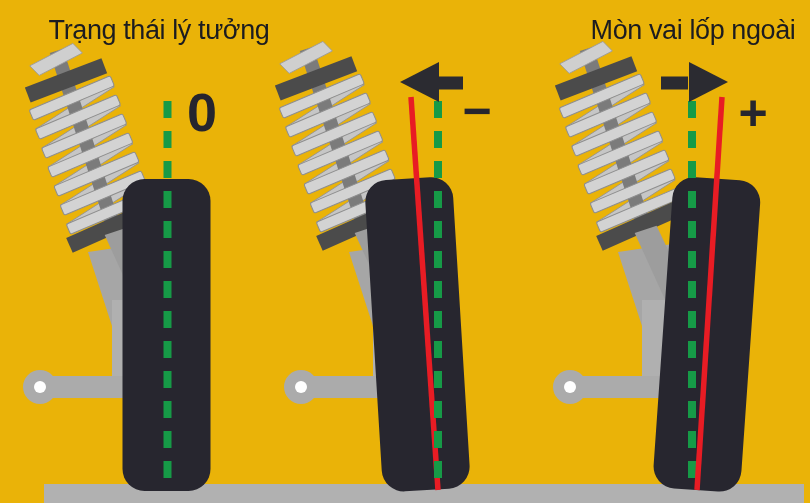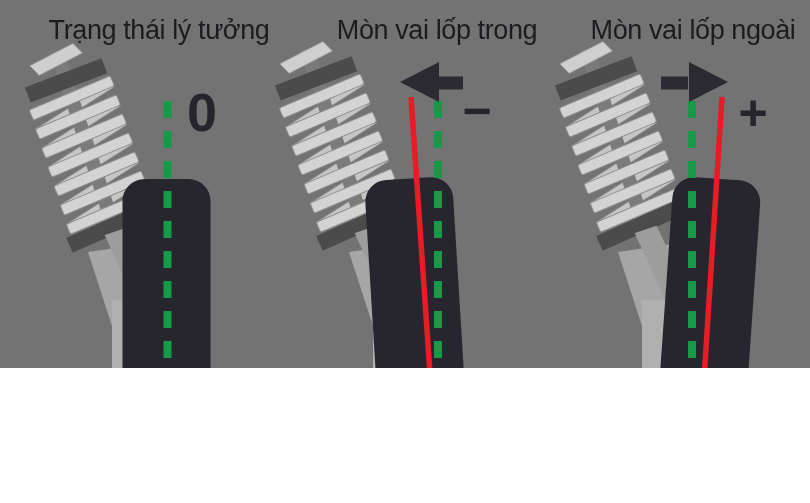--- a/index.html
+++ b/index.html
@@ -1,19 +1,19 @@
 <!DOCTYPE html>
 <html><head>
 <meta charset="utf-8">
 <style>
   html,body{margin:0;padding:0;background:#ffffff;}
   .stage{
     position:relative;
-    width:810px;height:368px;
-    background:#737373;
+    width:810px;height:503px;
+    background:#eab308;
     overflow:hidden;
     font-family:"Liberation Sans", sans-serif;
   }
   .stage svg{position:absolute;left:0;top:0;}
   .title{
     position:absolute;
     top:15px;
     text-align:center;
     font-size:27px;
     letter-spacing:-0.4px;
@@ -118,20 +118,19 @@
       <rect x="436" y="76.5" width="27" height="13"></rect>
       <polygon points="400,82 439,62 439,102"></polygon>
     </g>
     <g fill="#2b2b31">
       <rect x="661" y="76.5" width="27" height="13"></rect>
       <polygon points="728,82 689,62 689,102"></polygon>
     </g>
   </svg>
 
   <div class="title title-1">Trạng thái lý tưởng</div>
-  <div class="title title-2">Mòn vai lốp trong</div>
   <div class="title title-3">Mòn vai lốp ngoài</div>
 
   <div class="camber-symbol symbol-zero">0</div>
   <div class="camber-symbol symbol-minus">−</div>
   <div class="camber-symbol symbol-plus">+</div>
 
 </div>
 
 </body></html>

